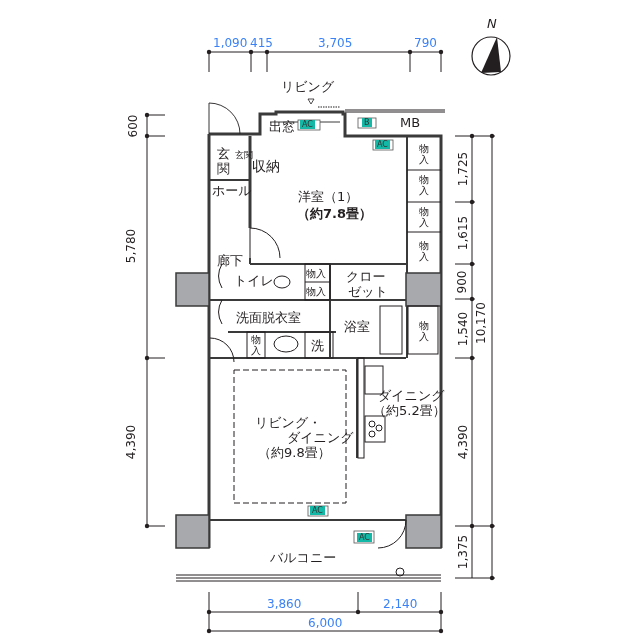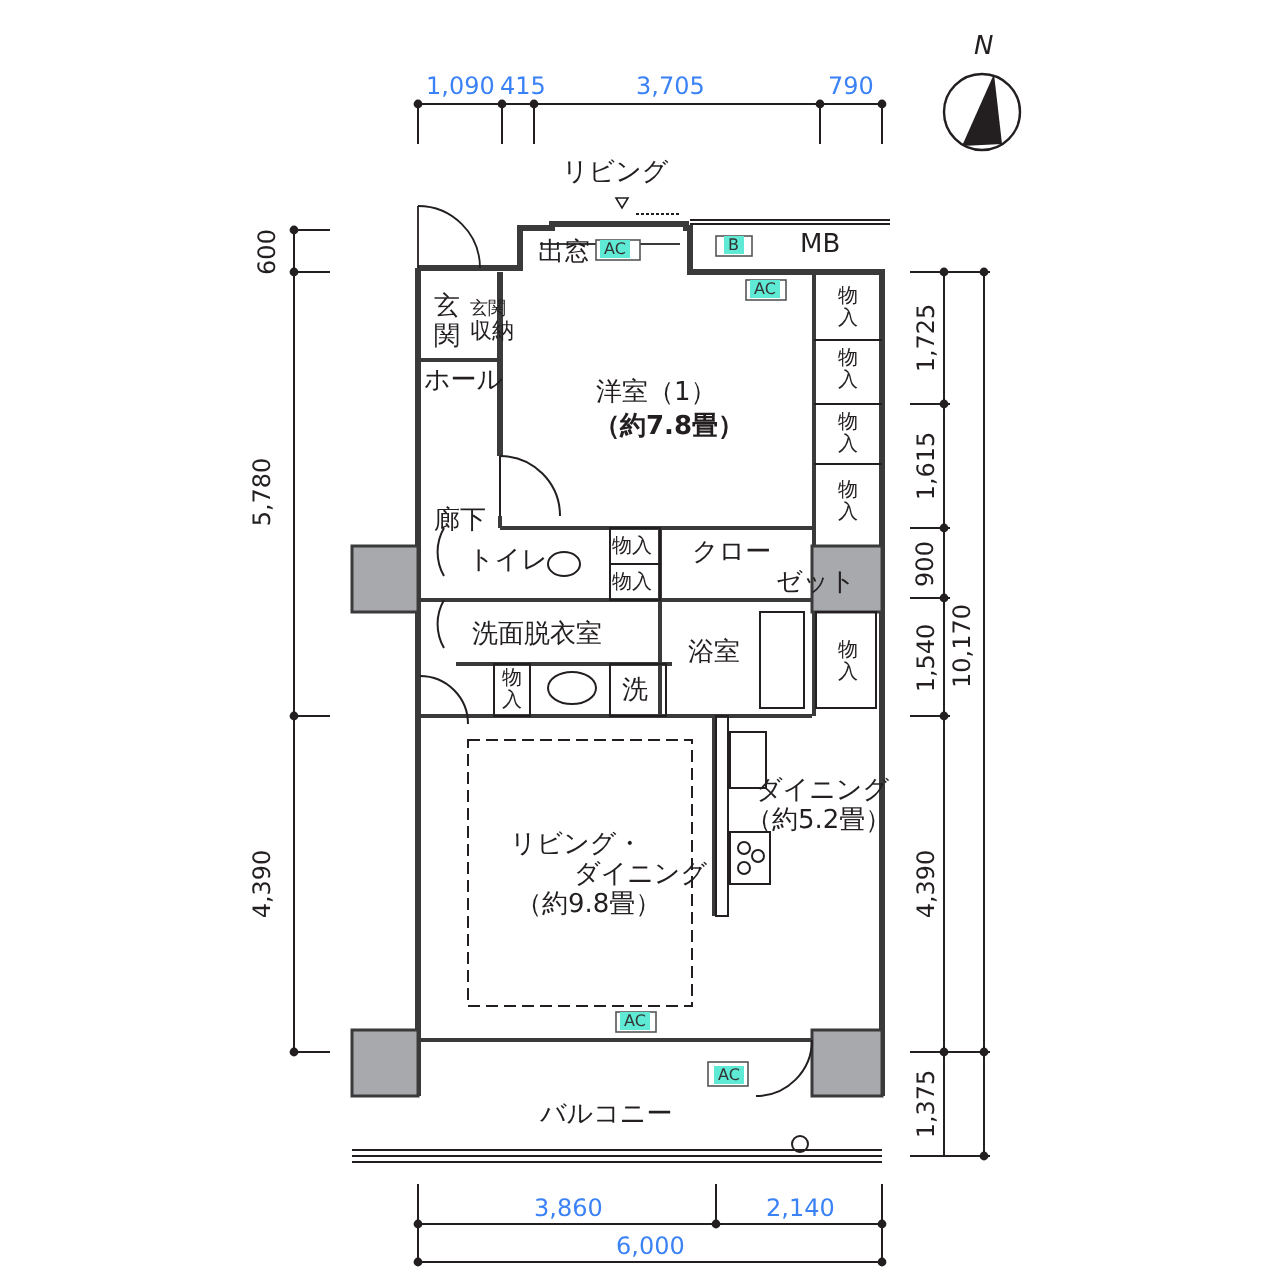--- a/index.html
+++ b/index.html
@@ -4,21 +4,21 @@
 <style>
   html, body { margin:0; padding:0; background:#ffffff; }
   body { width:640px; height:639px; position:relative; overflow:hidden;
          font-family:"DejaVu Sans", sans-serif; color:#231f20; }
   #plan { position:absolute; left:0; top:0; width:640px; height:639px; }
   .lbl { position:absolute; font-size:13px; line-height:14px; white-space:nowrap; color:#231f20; }
   .dim { position:absolute; font-size:12px; line-height:12px; color:#3b82f6; white-space:nowrap; }
   .vdim { position:absolute; font-size:12px; line-height:12px; color:#231f20; white-space:nowrap;
           transform:rotate(-90deg); transform-origin:center center; }
   .mono-v { position:absolute; font-size:10px; line-height:11px; width:12px; text-align:center; color:#231f20; }
-  .tag { position:absolute; font-size:8px; line-height:9px; border:1px solid #555; padding:0 2px; background:#5eead4; color:#333; }
+  .tag { position:absolute; font-size:8px; line-height:9px; border:1px solid #555; padding:0 2px; background:#14b8a6; color:#333; }
 </style>
 </head>
 <body>
 
 <div id="plan">
   <svg width="640" height="639" viewBox="0 0 640 639" xmlns="http://www.w3.org/2000/svg">
     <g stroke="#231f20" fill="none" stroke-width="1">
 
       <line x1="209" y1="52" x2="441" y2="52"></line>
       <line x1="209" y1="52" x2="209" y2="72"></line>
@@ -188,37 +188,37 @@
   <div class="lbl" style="left:281px;top:80px;">リビング</div>
   <div class="lbl" style="left:269px;top:120px;">出窓</div>
   <div class="tag" style="left:300px;top:120px;border:none;">AC</div>
   <div class="tag" style="left:362px;top:118px;border:none;">B</div>
   <div class="lbl" style="left:400px;top:116px;">MB</div>
   <div class="tag" style="left:375px;top:140px;border:none;">AC</div>
 
   <div class="lbl" style="left:217px;top:147px;">玄</div>
   <div class="lbl" style="left:217px;top:162px;">関</div>
   <div class="lbl" style="left:235px;top:150px;font-size:9px;line-height:10px;">玄関</div>
-  <div class="lbl" style="left:235px;top:161px;font-size:11px;line-height:10px;">収納</div>
+  <div class="lbl" style="left:252px;top:161px;font-size:14px;line-height:10px;">収納</div>
   <div class="lbl" style="left:212px;top:184px;">ホール</div>
   <div class="lbl" style="left:217px;top:234px;margin-top:20px;">廊下</div>
 
   <div class="lbl" style="left:298px;top:190px;">洋室（1）</div>
   <div class="lbl" style="left:297px;top:207px;font-weight:bold;">（約7.8畳）</div>
 
   <div class="mono-v" style="left:418px;top:143px;"><span>物</span><br><span>入</span></div>
   <div class="mono-v" style="left:418px;top:174px;"><span>物</span><br><span>入</span></div>
   <div class="mono-v" style="left:418px;top:206px;"><span>物</span><br><span>入</span></div>
   <div class="mono-v" style="left:418px;top:240px;"><span>物</span><br><span>入</span></div>
 
   <div class="lbl" style="left:234px;top:274px;">トイレ</div>
   <div class="lbl" style="left:306px;top:267px;font-size:10px;"><span>物</span><span>入</span></div>
   <div class="lbl" style="left:306px;top:285px;font-size:10px;"><span>物</span><span>入</span></div>
   <div class="lbl" style="left:346px;top:270px;">クロー</div>
-  <div class="lbl" style="left:348px;top:285px;margin-left:40px;">ゼット</div>
+  <div class="lbl" style="left:348px;top:285px;">ゼット</div>
 
   <div class="lbl" style="left:236px;top:311px;">洗面脱衣室</div>
   <div class="mono-v" style="left:250px;top:334px;"><span>物</span><br><span>入</span></div>
   <div class="lbl" style="left:311px;top:339px;">洗</div>
   <div class="lbl" style="left:344px;top:320px;">浴室</div>
   <div class="mono-v" style="left:418px;top:320px;"><span>物</span><br><span>入</span></div>
 
   <div class="lbl" style="left:378px;top:389px;">ダイニング</div>
   <div class="lbl" style="left:373px;top:404px;">（約5.2畳）</div>
 

